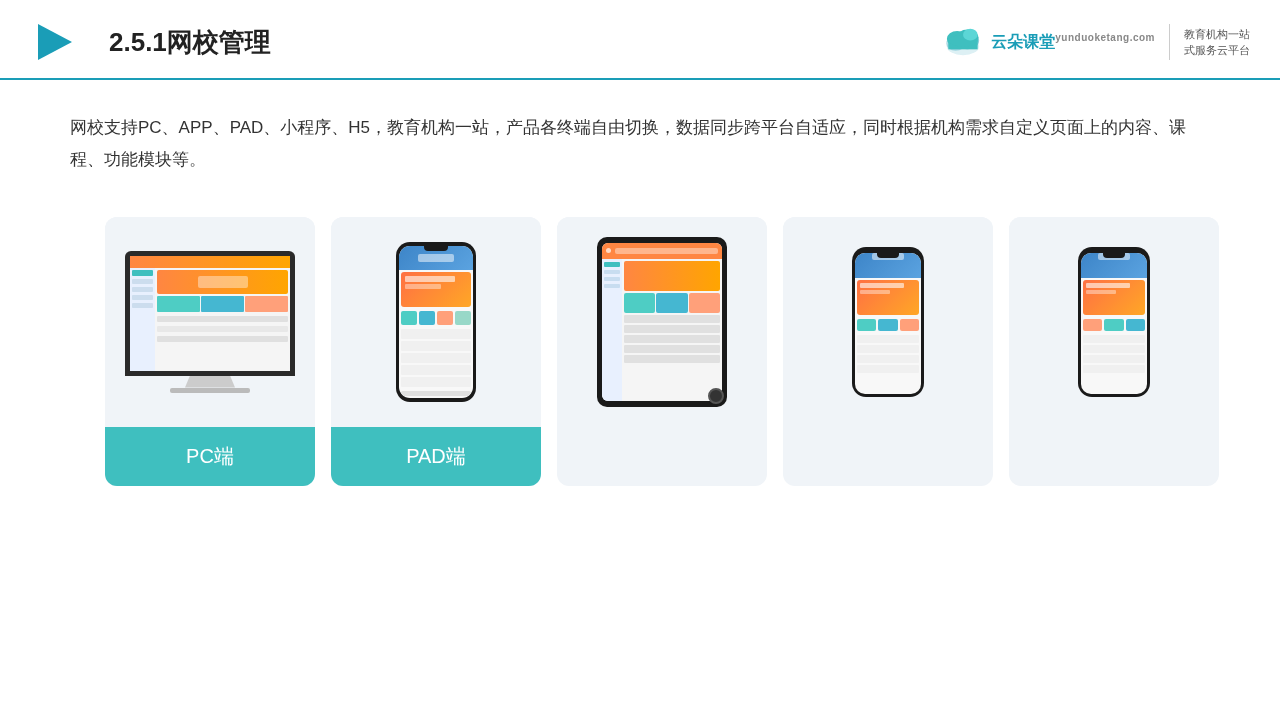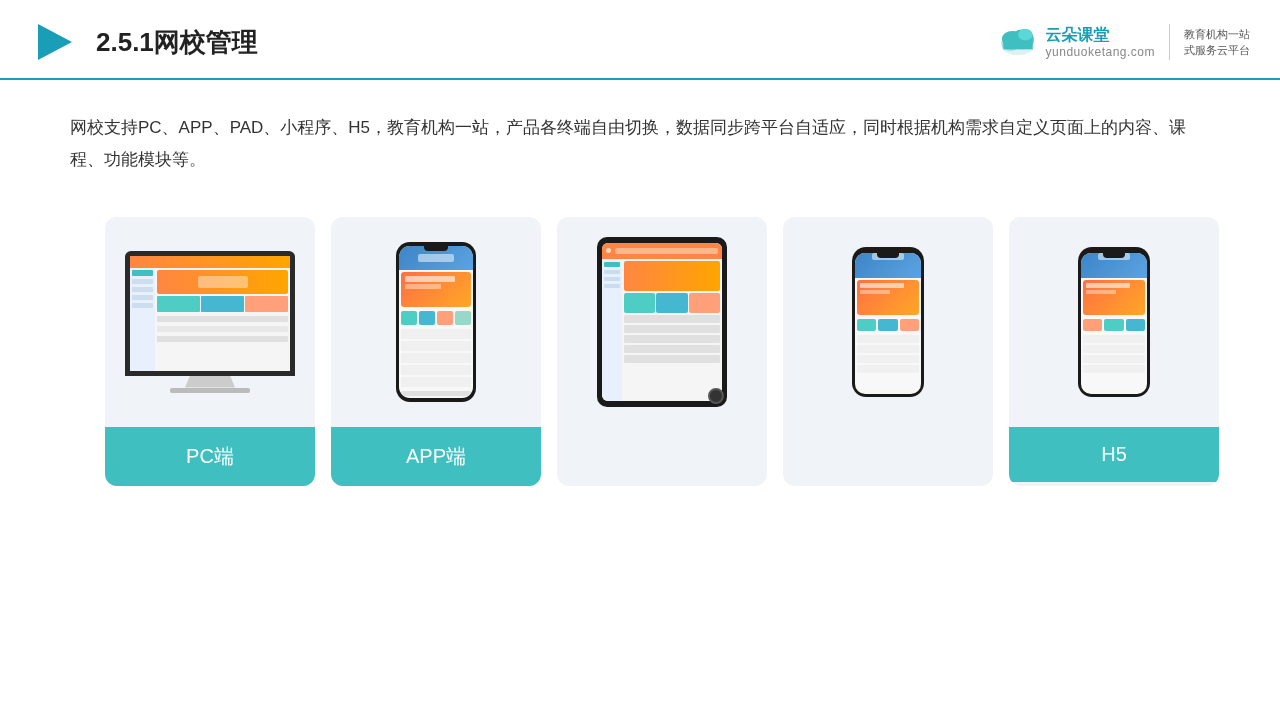--- a/index.html
+++ b/index.html
@@ -15,21 +15,21 @@
     .header {
       display: flex;
       align-items: center;
       justify-content: space-between;
       padding: 18px 30px 12px 30px;
       border-bottom: 2px solid #1a9db7;
     }
     .header-left {
       display: flex;
       align-items: center;
-      gap: 18px;
+      gap: 31px;
     }
     .logo-arrow {
       width: 48px;
       height: 48px;
     }
     .page-title {
       font-size: 26px;
       font-weight: bold;
       color: #222222;
     }
@@ -42,33 +42,34 @@
       display: flex;
       align-items: center;
       gap: 6px;
     }
     .cloud-icon-wrap {
       width: 44px;
       height: 36px;
     }
     .brand-text-wrap {
       display: flex;
-      flex-direction: column;
+      flex-direction: row;
       align-items: flex-start;
     }
     .brand-name {
       font-size: 16px;
       color: #1a9db7;
       font-weight: bold;
       line-height: 1.2;
     }
     .brand-url {
-      font-size: 12px;
+      font-size: 10px;
       color: #888;
       letter-spacing: 0.5px;
+      font-weight: bold;
     }
 
     
     .description {
       padding: 32px 70px 20px 70px;
       font-size: 17px;
       color: #333;
       line-height: 1.9;
     }
 
@@ -501,21 +502,21 @@
             <div class="phone-list-item"></div>
             <div class="phone-list-item"></div>
             <div class="phone-list-item"></div>
             <div class="phone-list-item"></div>
             <div class="phone-list-item"></div>
           </div>
           <div class="phone-bottom-bar"></div>
         </div>
       </div>
     </div>
-    <div class="card-label">APP端</div>
+    <div class="card-label">PAD端</div>
   </div>
 
   <div class="card">
     <div class="card-image-area">
       <div class="tablet-frame">
         <div class="tablet-screen">
           <div class="tablet-topbar">
             <div class="tablet-topbar-dot"></div>
             <div style="flex:1; height:6px; background:rgba(255,255,255,0.4); border-radius:2px; margin-left:2px;"></div>
           </div>
@@ -601,16 +602,15 @@
           </div>
           <div class="phone-mini-list">
             <div class="phone-mini-list-item"></div>
             <div class="phone-mini-list-item"></div>
             <div class="phone-mini-list-item"></div>
             <div class="phone-mini-list-item"></div>
           </div>
         </div>
       </div>
     </div>
-    <div class="card-label">H5</div>
   </div>
 
 </div>
 
 </body></html>

